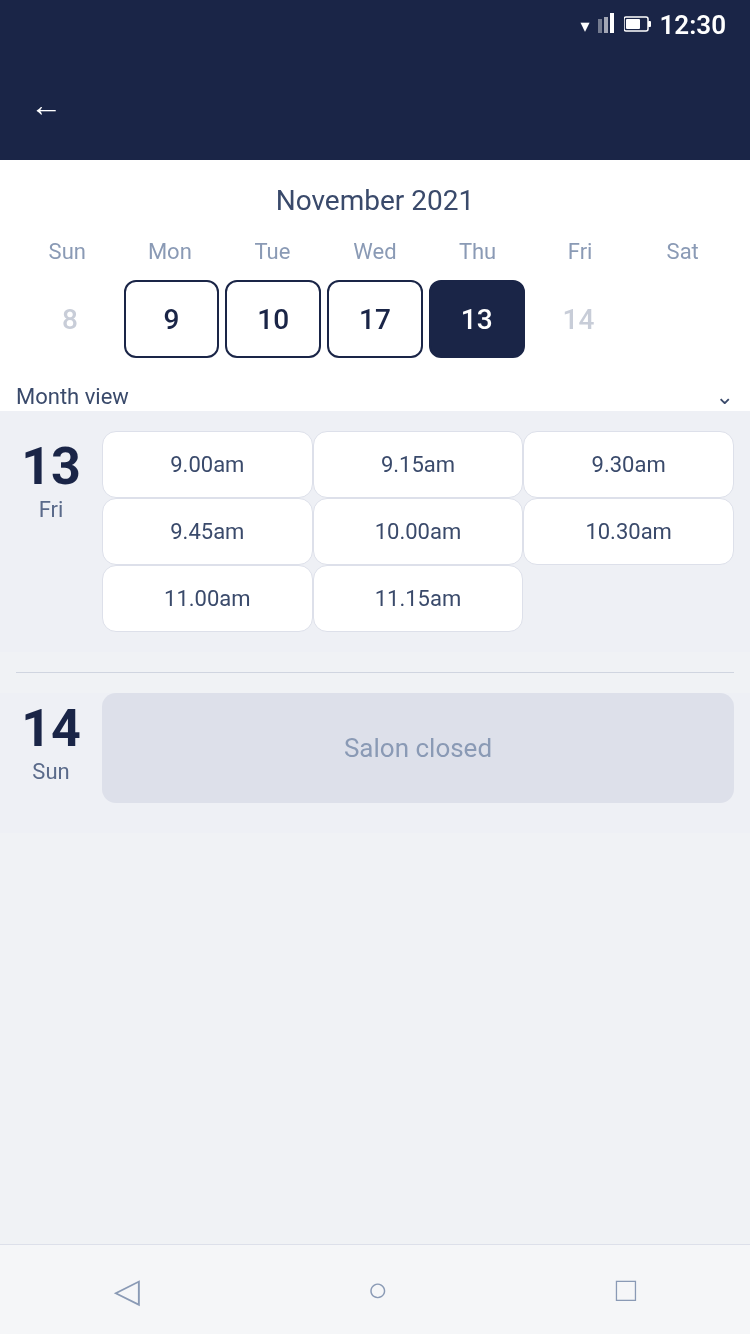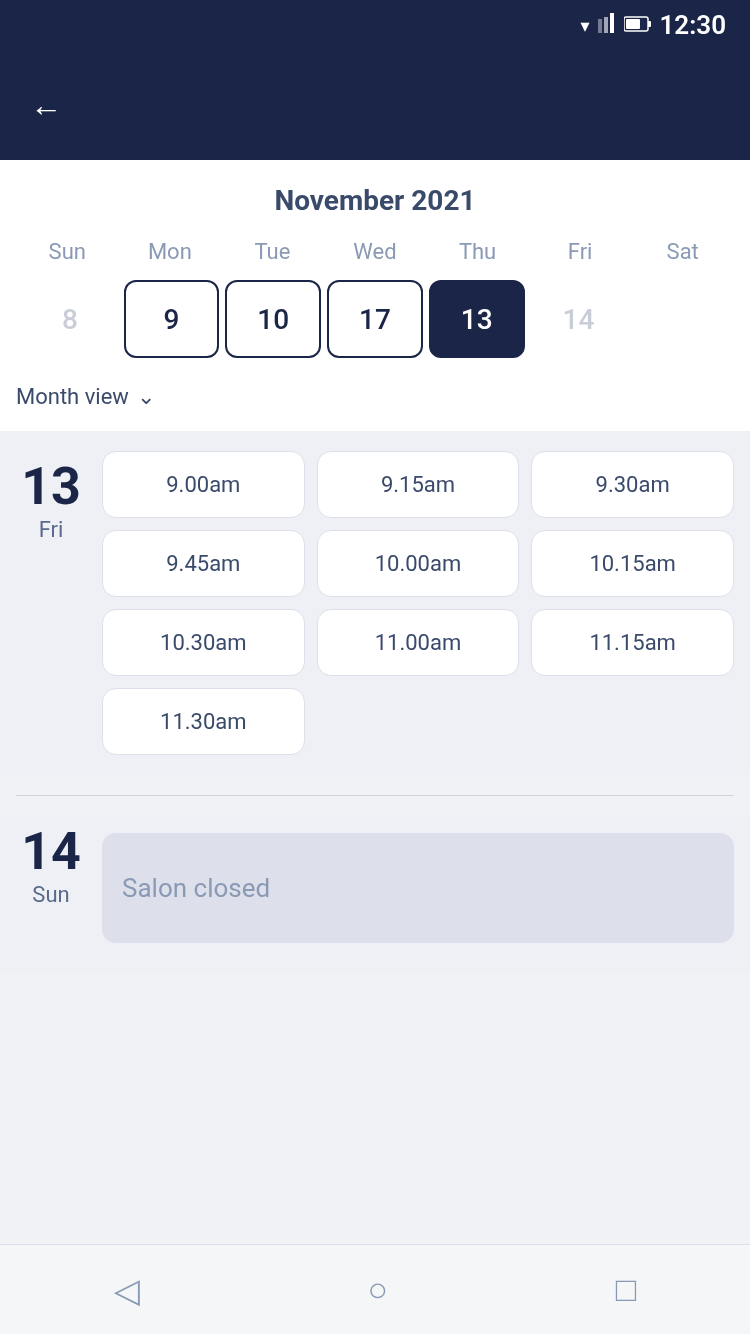--- a/index.html
+++ b/index.html
@@ -61,21 +61,21 @@
 
     
     .calendar-section {
       background: white;
       padding: 24px 16px 0;
     }
     .month-label {
       text-align: center;
       font-size: 28px;
       color: #3a4a6b;
-      font-weight: 700;
+      font-weight: 400;
       margin-bottom: 18px;
     }
     .weekday-row {
       display: grid;
       grid-template-columns: repeat(7, 1fr);
       text-align: center;
       margin-bottom: 12px;
     }
     .weekday-cell {
       font-size: 22px;
@@ -112,22 +112,22 @@
     .date-cell.selected {
       color: white;
       background: #1a2547;
       border: 2px solid #1a2547;
     }
 
     
     .month-view-row {
       display: flex;
       align-items: center;
-      justify-content: flex-start;
-      padding: 10px 0 22px;
+      justify-content: space-between;
+      padding: 10px 0 2px;
       gap: 8px;
       cursor: pointer;
     }
     .month-view-label {
       font-size: 22px;
       color: #3a4a6b;
     }
     .chevron-down {
       font-size: 22px;
       color: #3a4a6b;
@@ -158,21 +158,21 @@
     }
     .day-name {
       font-size: 22px;
       color: #5a6a8a;
       margin-top: 4px;
     }
     .time-grid {
       flex: 1;
       display: grid;
       grid-template-columns: repeat(3, 1fr);
-      gap: 12px;
+      gap: 0;
     }
     .time-slot {
       background: white;
       border-radius: 14px;
       border: 1.5px solid #dde0ea;
       padding: 20px 10px;
       text-align: center;
       font-size: 22px;
       color: #3a4a6b;
       cursor: pointer;
@@ -210,24 +210,24 @@
       font-size: 22px;
       color: #5a6a8a;
       margin-top: 4px;
     }
     .closed-banner {
       flex: 1;
       background: #dde0ea;
       border-radius: 14px;
       display: flex;
       align-items: center;
+      justify-content: center;
       padding: 40px 20px;
       font-size: 26px;
       color: #8a9ab5;
-      margin-top: 17px;
     }
 
     
     .bottom-nav {
       position: fixed;
       bottom: 0;
       width: 750px;
       height: 90px;
       background: #f5f6f8;
       border-top: 1px solid #dde0ea;
@@ -313,25 +313,23 @@
     <div class="day-label">
       <span class="day-number">13</span>
       <span class="day-name">Fri</span>
     </div>
     <div class="time-grid">
       <div class="time-slot">9.00am</div>
       <div class="time-slot">9.15am</div>
       <div class="time-slot">9.30am</div>
       <div class="time-slot">9.45am</div>
       <div class="time-slot">10.00am</div>
-      <div class="time-slot">10.15am</div>
       <div class="time-slot">10.30am</div>
       <div class="time-slot">11.00am</div>
       <div class="time-slot">11.15am</div>
-      <div class="time-slot">11.30am</div>
     </div>
   </div>
 </div>
 
 <div class="divider"></div>
 
 <div class="closed-block">
   <div class="closed-label">
     <span class="closed-day-number">14</span>
     <span class="closed-day-name">Sun</span>

